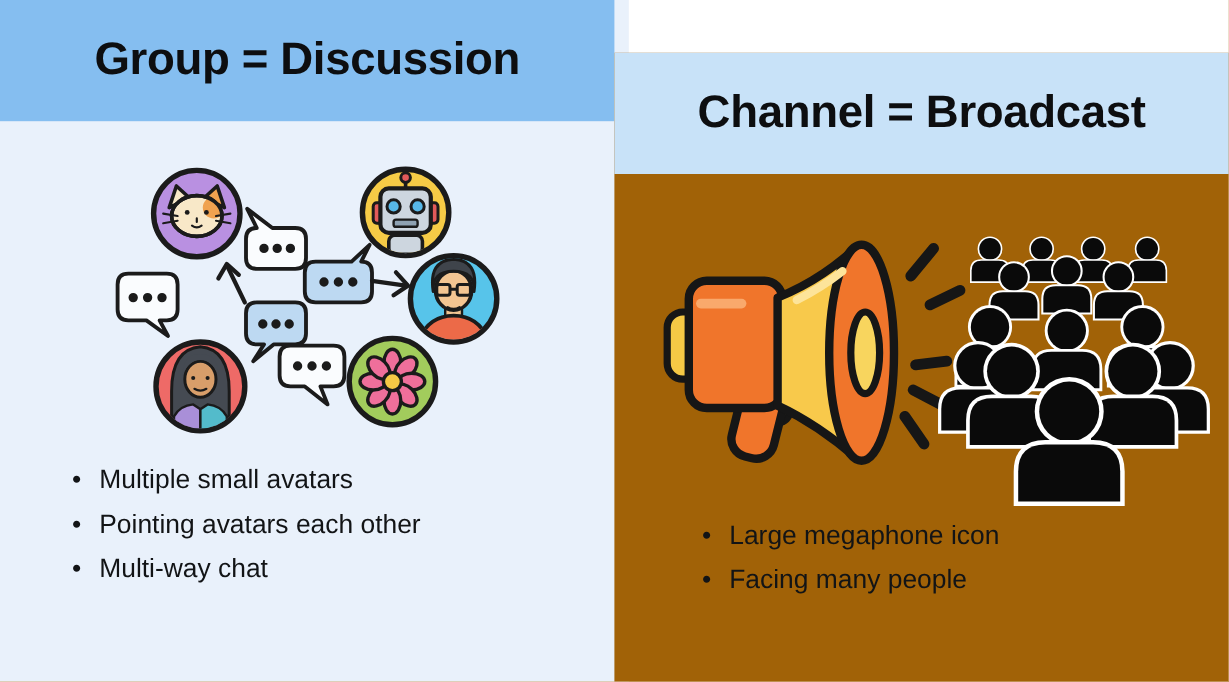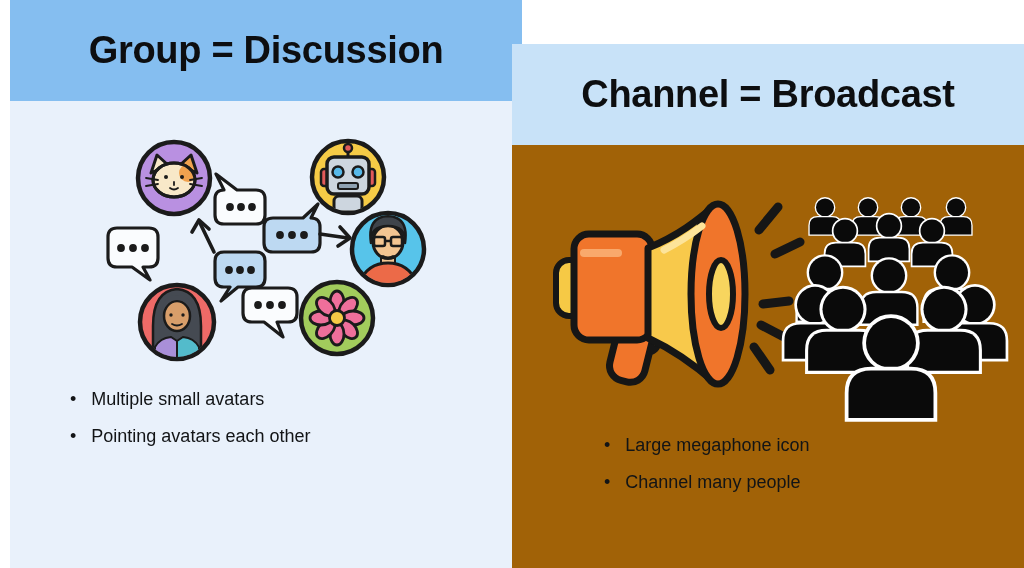--- a/index.html
+++ b/index.html
@@ -3,39 +3,39 @@
 <meta charset="utf-8">
 <style>
   html,body { margin:0; padding:0; }
   body {
     width:1024px; height:568px; overflow:hidden;
     font-family:"Liberation Sans", sans-serif;
     background:#ffffff;
   }
   .canvas { position:relative; width:1024px; height:568px; }
   .panel { position:absolute; top:0; width:512px; height:568px; }
-  .panel.left  { left:10px;    background:#e9f1fb; }
+  .panel.left  { left:0;    background:#e9f1fb;padding-left:12px; }
   .panel.right { left:512px; background:#a16207;margin-top:44px; }
   .panel-header {
     position:absolute; top:0; left:0; width:512px; height:101px;
     display:flex; align-items:center; justify-content:center;
   }
   .left  .panel-header { background:#85bef0; }
   .right .panel-header { background:#c8e2f8; }
   .panel-title {
     margin:0; font-size:38px; font-weight:bold; color:#0d0e10;
     letter-spacing:-0.3px;
   }
   .illustration { position:absolute; top:110px; left:0; width:512px; height:280px; }
   .bullets {
     position:absolute; list-style:none; margin:0; padding:0;
-    font-size:18px; color:#121416;
+    font-size:22px; color:#121416;
   }
   .left  .bullets { left:60px; top:381px; }
-  .right .bullets { left:92px; top:383px; }
+  .right .bullets { left:73px; top:383px; }
   .bullets li { display:flex; align-items:baseline; line-height:37px; white-space:nowrap; }
   .bullets li::before { content:"\2022"; margin-right:15px; }
 </style>
 </head>
 <body>
 
 <div class="canvas">
 
   <section class="panel left">
     <header class="panel-header">
@@ -168,20 +168,21 @@
       </g>
       <g stroke="#1b1b1b" stroke-width="3.6" fill="none" stroke-linecap="round" stroke-linejoin="round">
         <path d="M310,124 L338,128"></path>
         <path d="M330,117 L340,128 L328,136"></path>
       </g>
     </svg>
 
     <ul class="bullets">
       <li>Multiple small avatars</li>
       <li>Pointing avatars each other</li>
+      <li>Multi-way chat</li>
     </ul>
   </section>
 
   <section class="panel right">
     <header class="panel-header">
       <h1 class="panel-title">Channel = Broadcast</h1>
     </header>
 
     <svg class="illustration" viewBox="0 0 512 280">
       <defs>
@@ -227,17 +228,17 @@
         <use href="#person" transform="translate(303,176) scale(1.8)"></use>
         <use href="#person" transform="translate(463,176) scale(1.8)"></use>
         <use href="#person" transform="translate(331,184) scale(2.05)"></use>
         <use href="#person" transform="translate(432,184) scale(2.05)"></use>
         <use href="#person" transform="translate(379,224) scale(2.5)"></use>
       </g>
     </svg>
 
     <ul class="bullets">
       <li>Large megaphone icon</li>
-      <li>Channel many people</li>
+      <li>Facing many people</li>
     </ul>
   </section>
 
 </div>
 
 </body></html>

